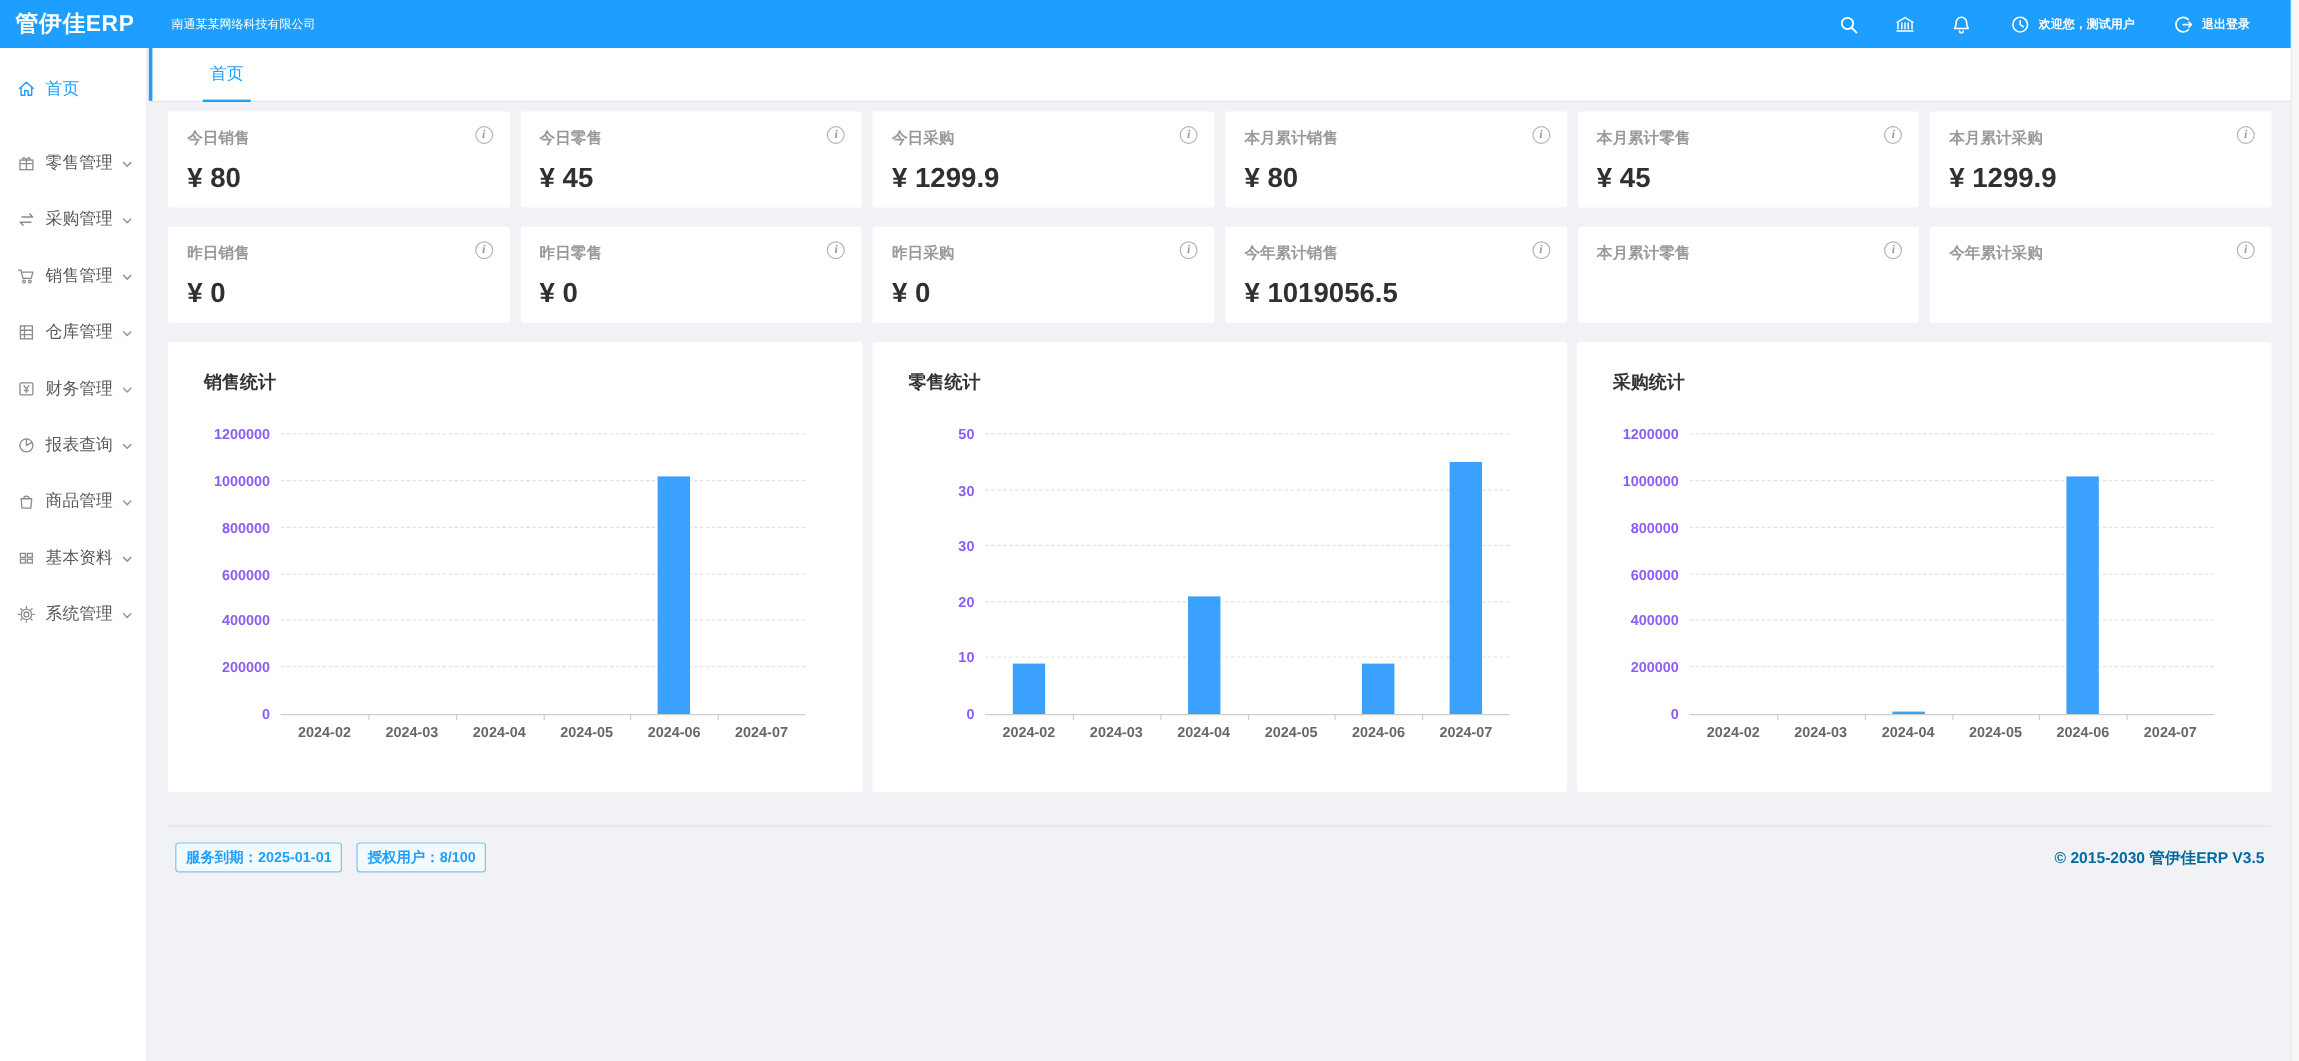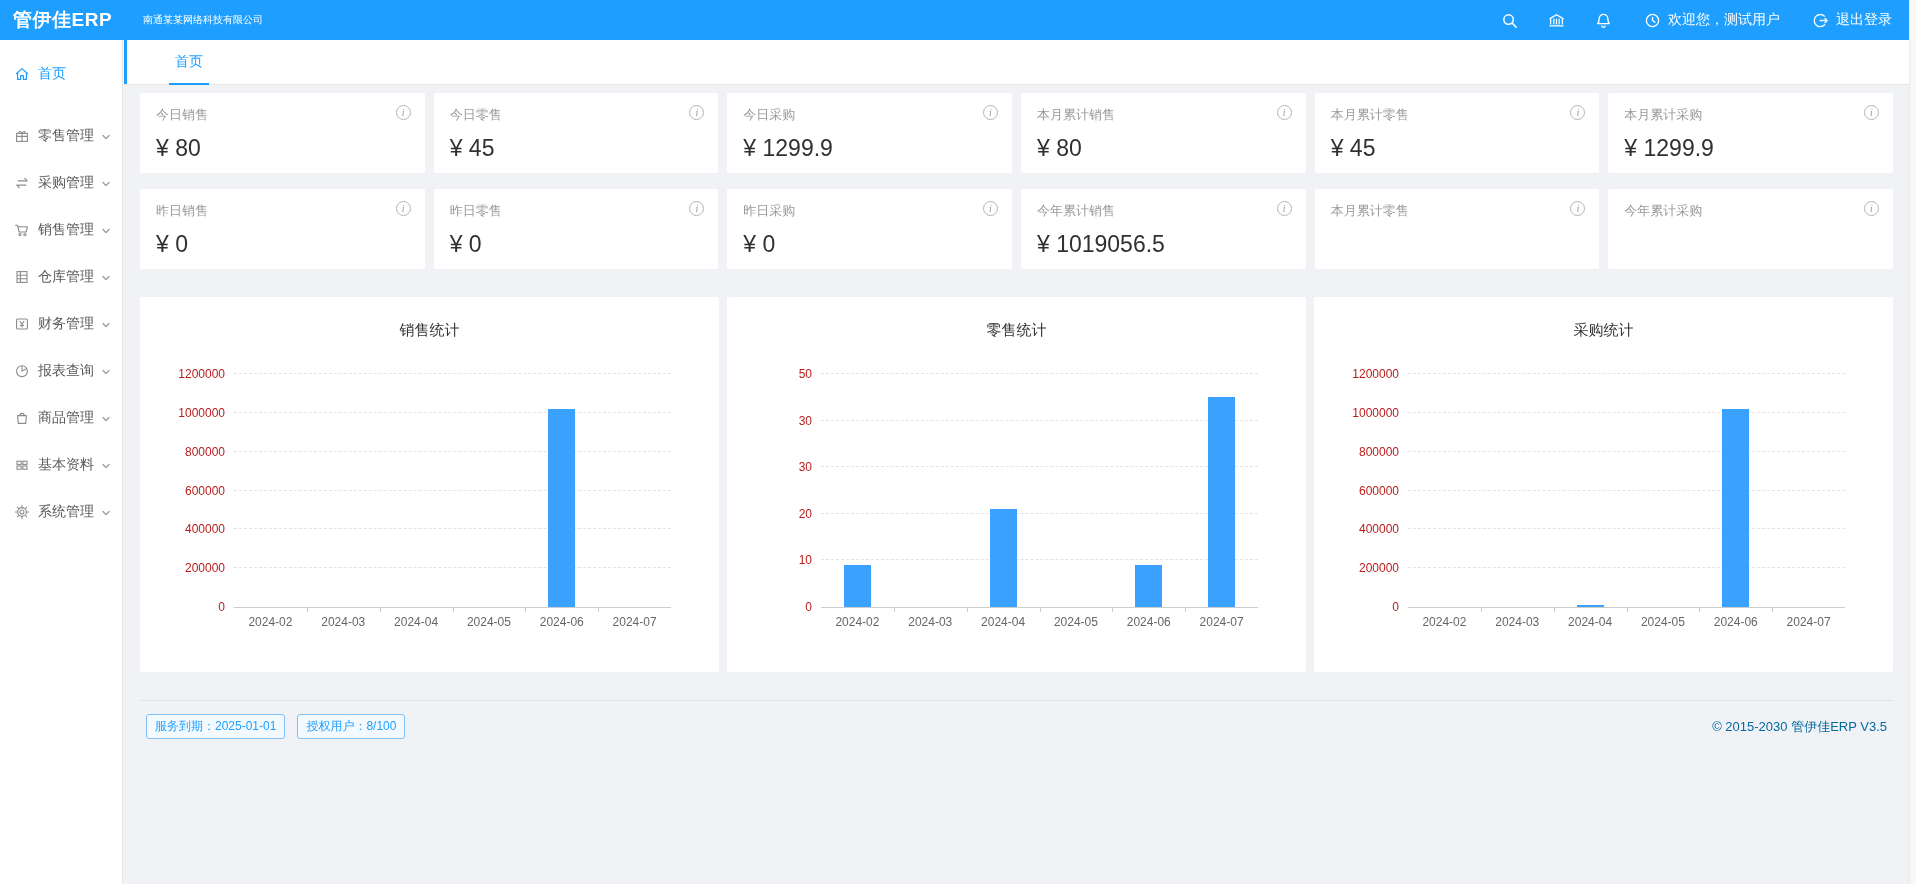--- a/index.html
+++ b/index.html
@@ -4,21 +4,21 @@
 <style>
   * { margin:0; padding:0; box-sizing:border-box; }
   html,body { width:1916px; height:884px; overflow:hidden;
     font-family:"Liberation Sans","DejaVu Sans",sans-serif; background:#f0f2f5; }
 
   
   .header { position:fixed; top:0; left:0; width:1916px; height:40px; background:#1e9fff;
     display:flex; align-items:center; color:#fff; z-index:30; }
   .logo { width:123px; font-size:19px; font-weight:bold; padding-left:13px; letter-spacing:.5px; white-space:nowrap; }
   .company { font-size:10px; margin-left:20px; }
-  .header-right { margin-left:auto; display:flex; align-items:center; padding-right:24px; font-size:14px; }
+  .header-right { margin-left:auto; display:flex; align-items:center; padding-right:41px; font-size:10px;font-weight:bold; }
   .hicon { width:17px; height:17px; margin-left:30px; cursor:pointer; display:flex; align-items:center; }
   .hicon svg { width:17px; height:17px; }
   .hgroup { display:flex; align-items:center; margin-left:32px; cursor:pointer; white-space:nowrap; }
   .hgroup .hicon { margin-left:0; margin-right:7px; }
 
   
   .sidebar { position:fixed; top:40px; left:0; bottom:0; width:123px; background:#fff;
     border-right:1px solid #e8e8e8; z-index:20; padding-top:10px; }
   .side-item { height:47px; display:flex; align-items:center; padding:0 10px 0 14px;
     font-size:14px; color:#595959; cursor:pointer; }
@@ -34,37 +34,37 @@
   
   .tabbar { position:fixed; top:40px; left:124px; right:7px; height:45px; background:#fff;
     border-bottom:1px solid #e6e6e6; z-index:10; display:flex; align-items:stretch; }
   .tabbar::before { content:""; width:3px; background:#1e9fff; }
   .tab { margin-left:42px; padding:0 6px; display:flex; align-items:center;
     color:#1e9fff; font-size:14px; position:relative; cursor:pointer; }
   .tab::after { content:""; position:absolute; left:0; right:0; bottom:-1px; height:2px; background:#1e9fff; }
 
   
   .main { position:fixed; top:85px; left:124px; right:7px; bottom:0; background:#f0f2f5;
-    padding:8px 16px 0 16px; overflow:hidden; }
+    padding:8px 16px 0 16px; overflow:hidden;font-weight:bold; }
 
   .stats-grid { display:grid; grid-template-columns:repeat(6,1fr); column-gap:9px; row-gap:16px; }
   .stat-card { background:#fff; height:80px; border-radius:2px; padding:13px 16px; position:relative; }
   .stat-label { font-size:13px; color:#999; }
   .stat-info { position:absolute; top:12px; right:14px; width:15px; height:15px; border:1px solid #b5b5b5;
     border-radius:50%; color:#999; font-size:10px; line-height:13px; text-align:center;
     font-family:"Liberation Serif","DejaVu Serif",serif; font-style:italic; cursor:pointer; }
   .stat-value { margin-top:11px; font-size:23px; color:#303030; }
 
-  .charts-grid { margin-top:28px; display:grid; grid-template-columns:repeat(3,1fr); column-gap:8px;text-align:center; }
+  .charts-grid { margin-top:16px; display:grid; grid-template-columns:repeat(3,1fr); column-gap:8px; }
   .chart-card { background:#fff; border-radius:2px; height:375px; padding:24px 30px 0 30px; }
   .chart-title { font-size:15px; color:#333; }
   .plot { position:relative; height:234px; margin:34px 18px 0 64px; border-bottom:1px solid #ccc; }
   .gridline { position:absolute; left:0; right:0; border-top:1px dashed #e3e3e3; }
   .ytick { position:absolute; right:calc(100% + 9px); transform:translateY(50%);
-    font-size:12px; color:#b91c1c; white-space:nowrap; }
+    font-size:12px; color:#8b5cf6; white-space:nowrap; }
   .bar { position:absolute; bottom:0; width:27px; margin-left:-13.5px; }
   .xtickmark { position:absolute; bottom:-5px; width:1px; height:5px; background:#ccc; }
   .xlabels { position:relative; margin:7px 18px 0 64px; height:18px; }
   .xlabel { position:absolute; transform:translateX(-50%); font-size:12px; color:#666; white-space:nowrap; }
 
   
   .footer { margin-top:28px; border-top:1px solid #e2e2e2; padding:13px 6px 0 6px;
     display:flex; align-items:center; }
   .badge { border:1px solid #7fc2f8; color:#1e9fff; background:#f2faff; font-size:12px;
     padding:3px 8px; border-radius:3px; margin-right:12px; white-space:nowrap; }

